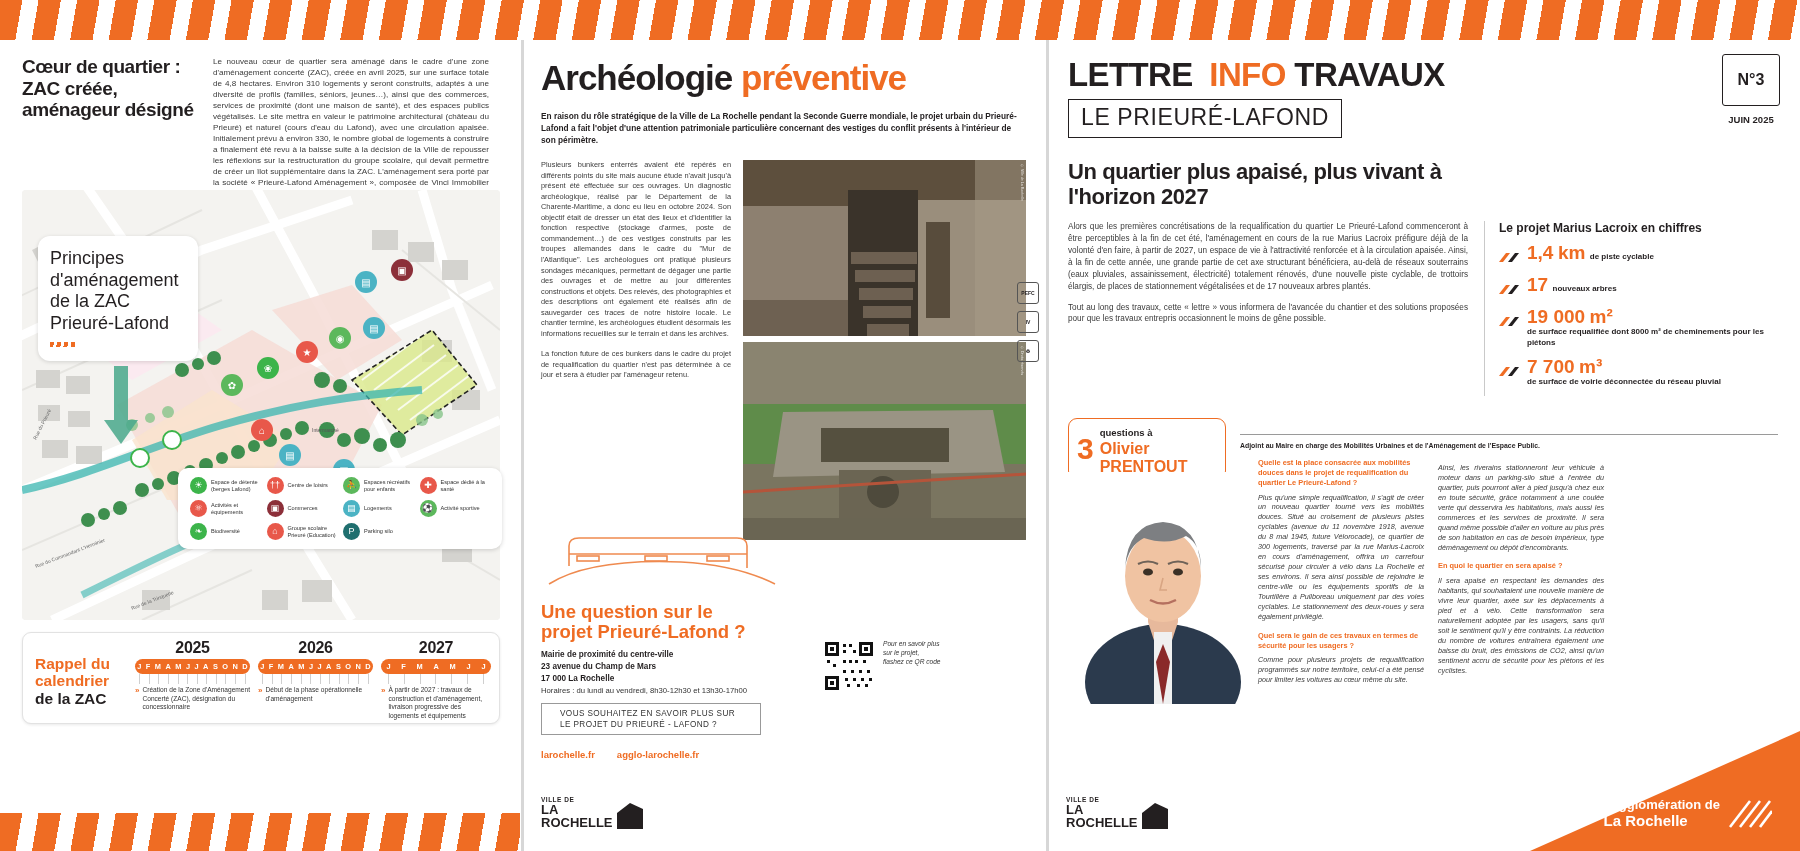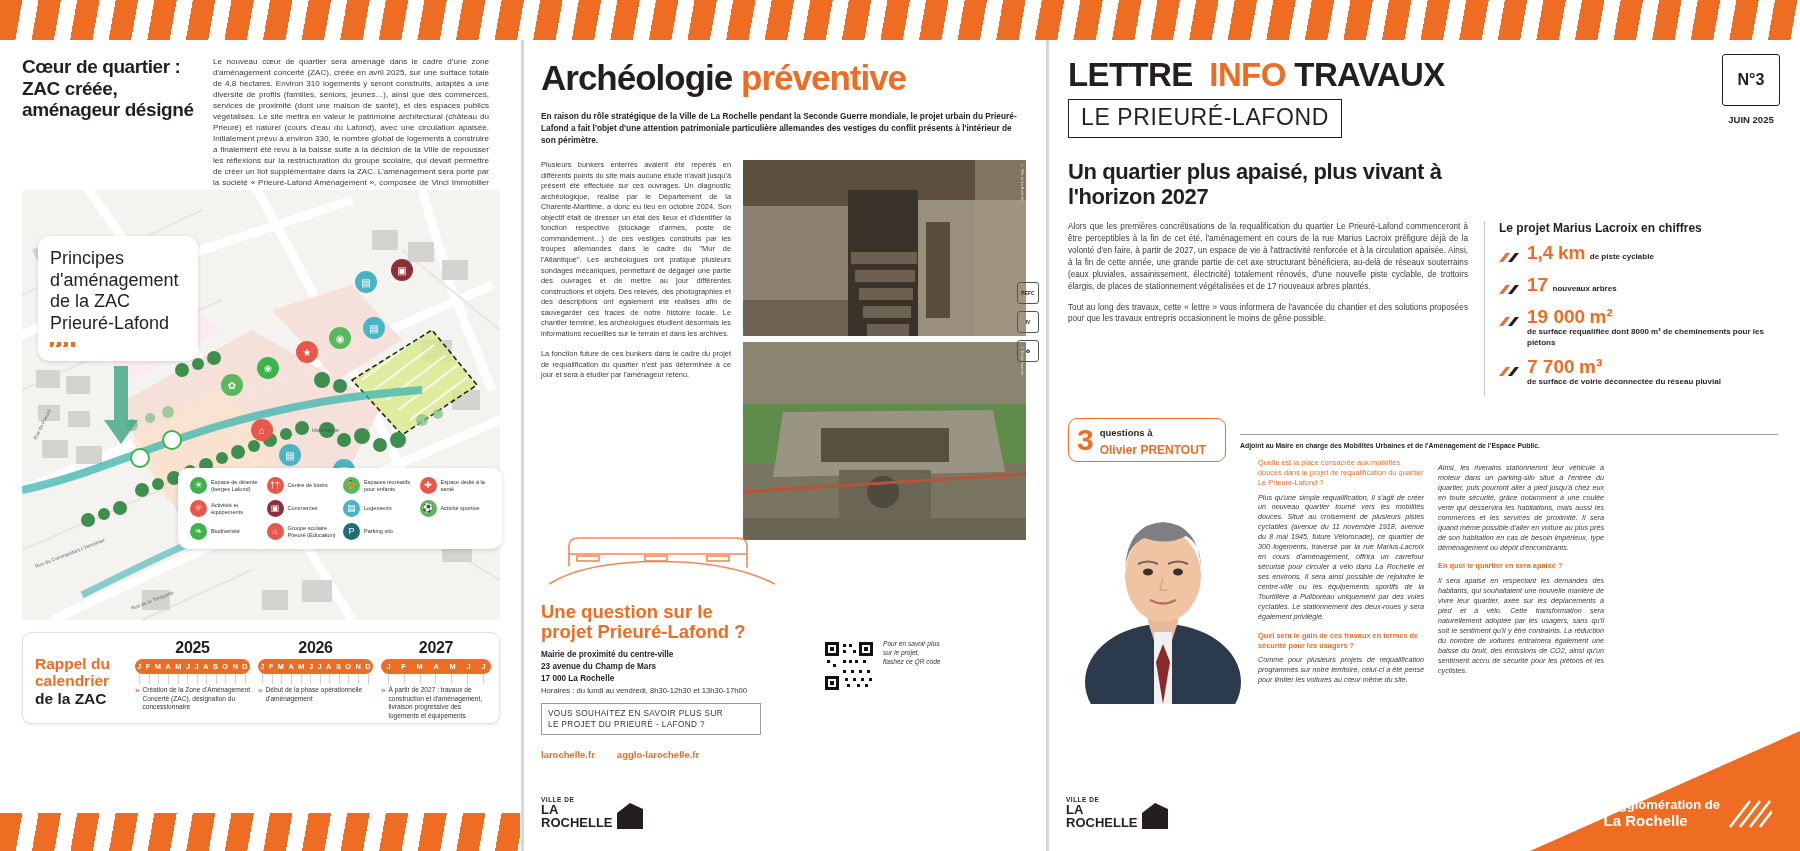--- a/index.html
+++ b/index.html
@@ -107,21 +107,21 @@
   .logos-col { position: absolute; right: 4px; top: 242px; width: 26px; display: flex;
     flex-direction: column; gap: 7px; align-items: center; }
   .mini-logo { width: 22px; height: 22px; border: 1px solid #555; border-radius: 3px;
     display: flex; align-items: center; justify-content: center; font-size: 5px; font-weight: bold; }
 
   .question-blk { position: absolute; left: 18px; top: 490px; width: 270px; }
   .bunker-draw { width: 240px; height: 62px; }
   .q-title { margin-top: 6px; font-size: 18.5px; font-weight: bold; color: #ef6c23; line-height: 1.06; }
   .q-addr { margin-top: 8px; font-size: 8.2px; font-weight: bold; line-height: 1.45; }
   .q-hours { font-size: 7.7px; line-height: 1.45; color: #333; }
-  .q-box { margin-top: 7px; width: 220px; border: 1px solid #999; padding: 4px 6px;
+  .q-box { margin-top: 7px; width: 220px; border: 1px solid #999; padding: 4px 18px;
     font-size: 8.2px; letter-spacing: .4px; line-height: 1.35; color: #333; }
   .q-links { margin-top: 14px; display: flex; gap: 22px; font-size: 9.5px;
     font-weight: bold; color: #ef6c23; }
   .qr-blk { position: absolute; left: 300px; top: 600px; display: flex; gap: 8px; align-items: flex-start; }
   .qr { width: 52px; height: 52px; }
   .qr-tx { font-size: 6.6px; line-height: 1.35; color: #333; font-style: italic; }
 
   
   .wedge-mid { position: absolute; right: 0; bottom: 0; width: 310px; height: 110px;
     background: #ef6c23; clip-path: polygon(52px 100%, 100% 0, 100% 100%); }
@@ -149,27 +149,27 @@
   .chf { display: flex; gap: 6px; margin-bottom: 9px; align-items: flex-start; }
   .slash { flex: 0 0 22px; padding-top: 5px; }
   .chf-num { font-size: 19px; font-weight: bold; color: #ef6c23; line-height: 1; }
   .chf-tx { font-size: 8px; font-weight: bold; line-height: 1.3; color: #231f20; }
 
   .three-q { position: absolute; left: 20px; top: 378px; }
   .three-box { display: flex; align-items: center; gap: 6px; border: 1.4px solid #ef6c23;
     border-radius: 9px; padding: 3px 10px 3px 8px; width: 158px; }
   .three-num { font-size: 30px; font-weight: bold; color: #ef6c23; line-height: .95; }
   .three-l1 { font-size: 9.5px; font-weight: bold; }
-  .three-l2 { font-size: 12px; font-weight: bold; color: #ef6c23; }
+  .three-l2 { font-size: 16px; font-weight: bold; color: #ef6c23; }
   .three-role { position: absolute; left: 172px; top: 24px; font-size: 6.9px; font-weight: bold; width: 540px; }
   .three-rule { position: absolute; left: 172px; top: 16px; width: 538px; height: 1px; background: #9a9a9a; }
 
   .interview { position: absolute; left: 210px; top: 418px; width: 530px; display: flex; gap: 14px; }
   .iv-col { width: 166px; }
-  .iv-q { font-size: 7.4px; font-weight: normal; color: #ef6c23; line-height: 1.33; }
+  .iv-q { font-size: 7.4px; font-weight: bold; color: #ef6c23; line-height: 1.33; }
   .iv-a { margin-top: 5px; font-size: 7.2px; line-height: 1.38; color: #3a3a3a; font-style: italic; text-align: justify; }
   .iv-q2 { margin-top: 9px; font-size: 7.4px; font-weight: bold; color: #ef6c23; line-height: 1.33; }
 
   .portrait { position: absolute; left: 20px; top: 432px; width: 182px; height: 232px; overflow: hidden; }
 
   .wedge-right { position: absolute; right: 0; bottom: 0; width: 330px; height: 120px;
     background: #ef6c23; clip-path: polygon(60px 100%, 100% 0, 100% 100%); }
 
   
   .agglo { color: #fff; font-size: 9px; line-height: 1.1; }
@@ -503,21 +503,21 @@
 
       </div>
     </div>
   </div>
 
   <div class="panel-mid">
     <div class="arch-title">
       <span>Archéologie</span>
       <span class="o">préventive</span>
     </div>
-    <div class="arch-lead">En raison du rôle stratégique de la Ville de La Rochelle pendant la Seconde Guerre mondiale, le projet urbain du Prieuré-Lafond a fait l'objet d'une attention patrimoniale particulière allemandes des vestiges du conflit présents à l'intérieur de son périmètre.</div>
+    <div class="arch-lead">En raison du rôle stratégique de la Ville de La Rochelle pendant la Seconde Guerre mondiale, le projet urbain du Prieuré-Lafond a fait l'objet d'une attention patrimoniale particulière concernant des vestiges du conflit présents à l'intérieur de son périmètre.</div>
 
     <div class="arch-cols">
       <div class="arch-text">
         <p>Plusieurs bunkers enterrés avaient été repérés en différents points du site mais aucune étude n'avait jusqu'à présent été effectuée sur ces ouvrages. Un diagnostic archéologique, réalisé par le Département de la Charente-Maritime, a donc eu lieu en octobre 2024. Son objectif était de dresser un état des lieux et d'identifier la fonction respective (stockage d'armes, poste de commandement…) de ces vestiges construits par les troupes allemandes dans le cadre du "Mur de l'Atlantique". Les archéologues ont pratiqué plusieurs sondages mécaniques, permettant de dégager une partie des ouvrages et de mettre au jour différentes constructions et objets. Des relevés, des photographies et des descriptions ont également été réalisés afin de sauvegarder ces traces de notre histoire locale. Le chantier terminé, les archéologues étudient désormais les informations recueillies sur le terrain et dans les archives.</p>
         <p>La fonction future de ces bunkers dans le cadre du projet de requalification du quartier n'est pas déterminée à ce jour et sera à étudier par l'aménageur retenu.</p>
       </div>
       <div>
         <div class="photo photo-1">
           <svg viewBox="0 0 283 176" width="283" height="176">
             <rect width="283" height="176" fill="#7a6a55"></rect>

